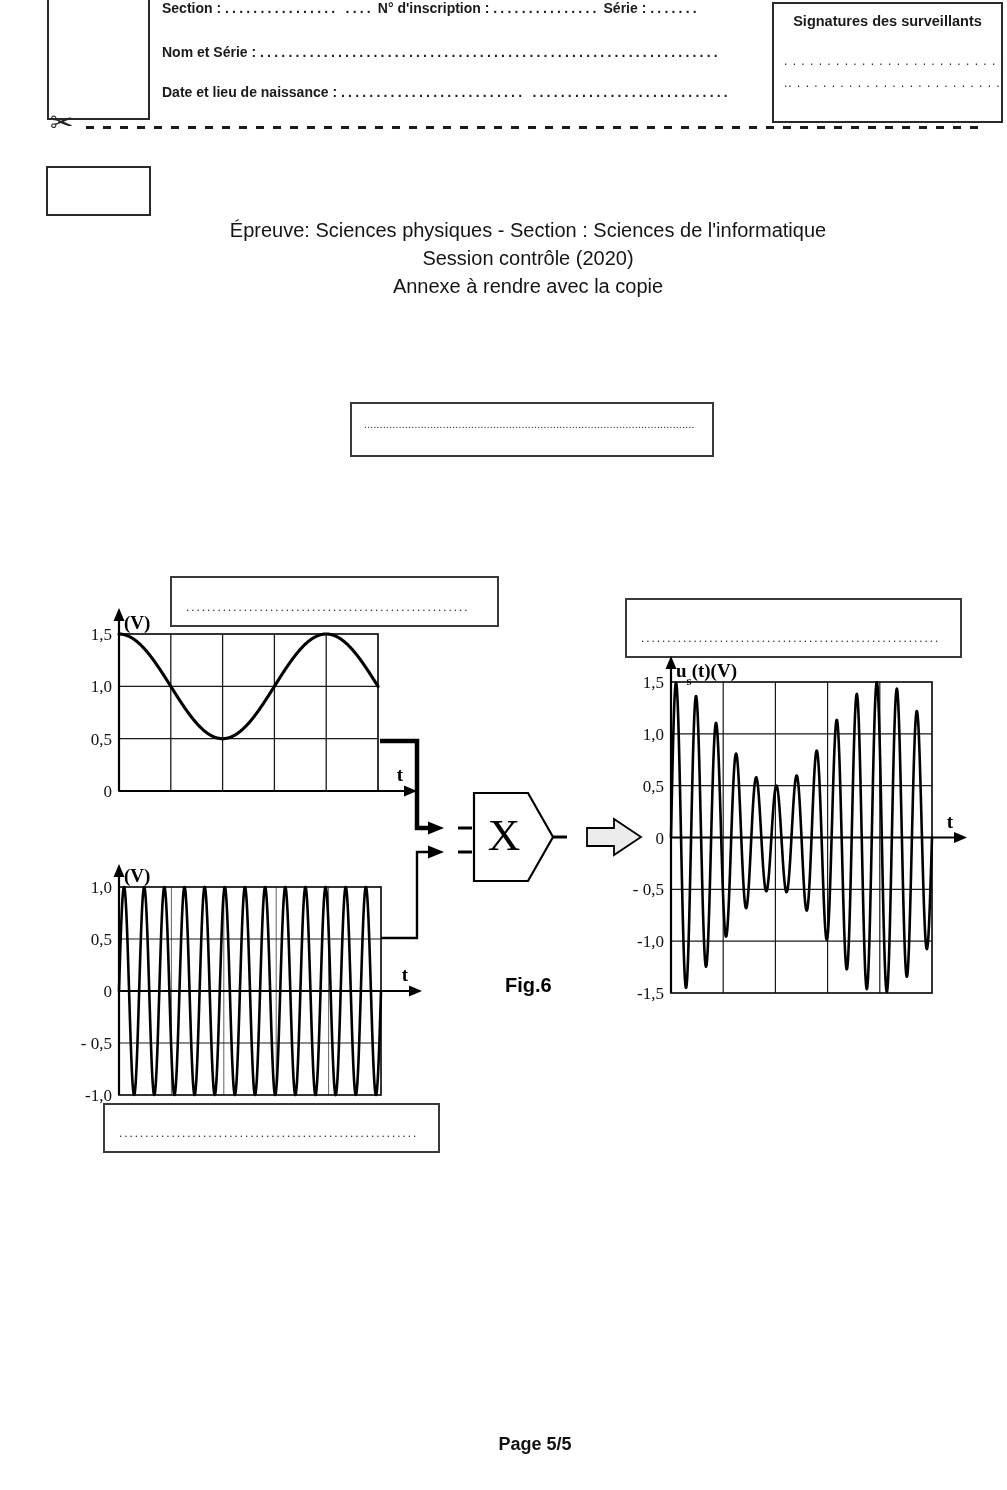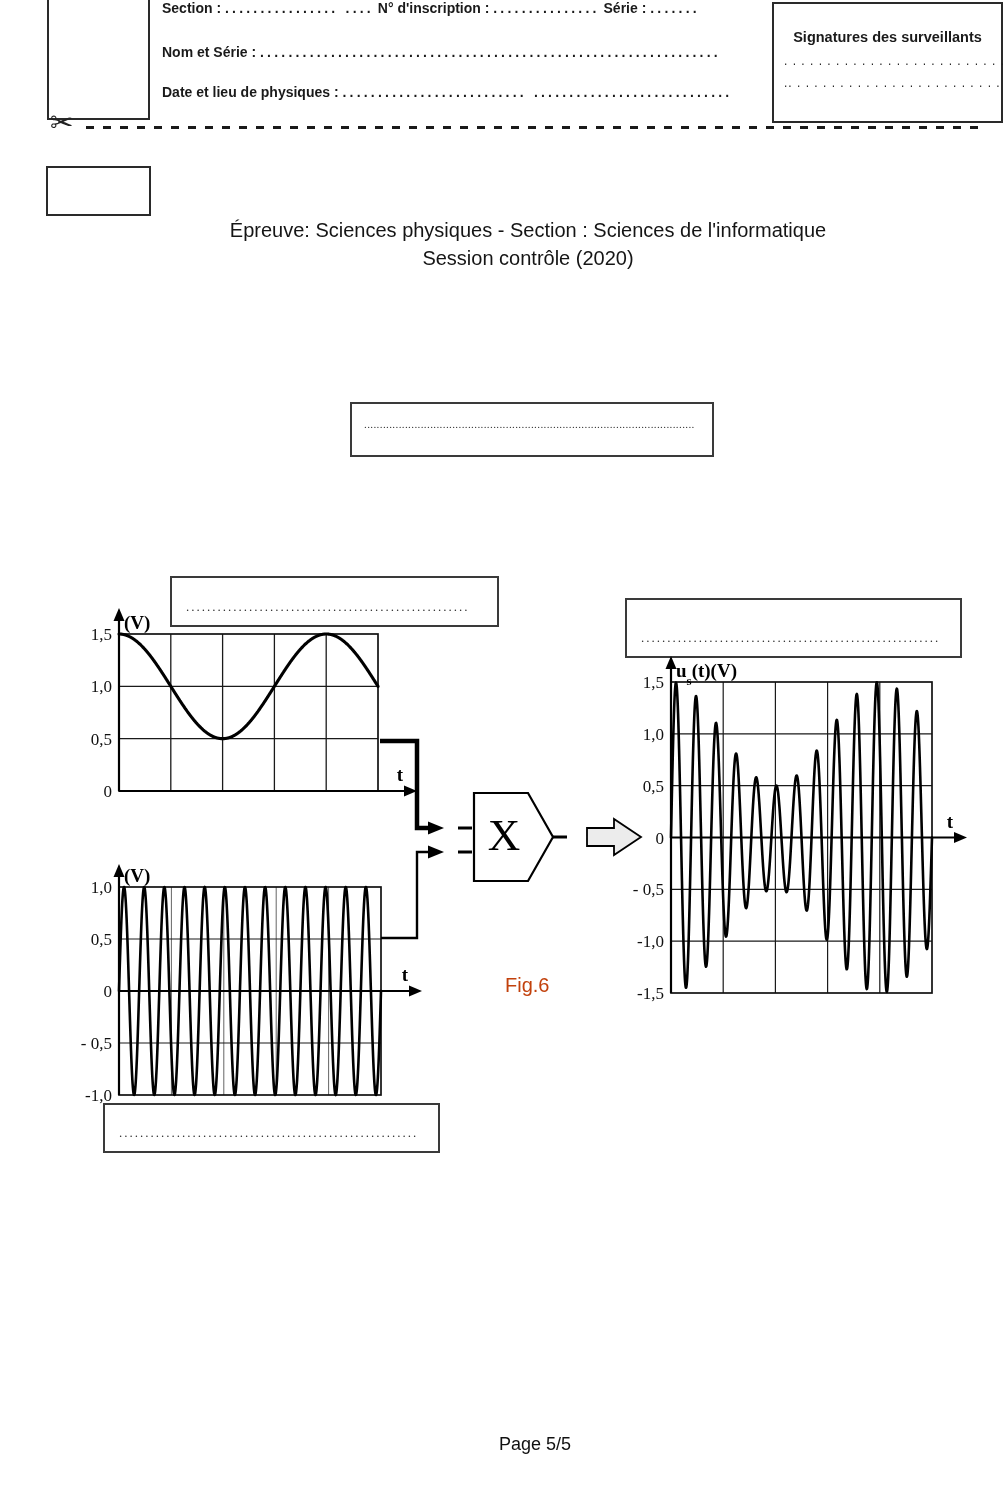--- a/index.html
+++ b/index.html
@@ -7,21 +7,21 @@
         font-family:"Liberation Sans",sans-serif;color:#111;overflow:hidden}
   .box{position:absolute;border:2px solid #2a2a2a;background:#fff}
   .cand{left:47px;top:-2px;width:99px;height:118px}
   .annex{left:46px;top:166px;width:101px;height:46px}
 
   .hrow{position:absolute;left:162px;font-size:14px;font-weight:bold;white-space:nowrap;color:#1a1a1a}
   .r1{top:0}.r2{top:44px}.r3{top:84px}
   .dts{letter-spacing:3.2px;font-weight:bold}
 
   .sigbox{position:absolute;left:772px;top:2px;width:227px;height:117px;border:2px solid #2a2a2a;background:#fff}
-  .sigtitle{font-weight:bold;font-size:14.5px;text-align:center;margin-top:25px;color:#1a1a1a}
+  .sigtitle{font-weight:bold;font-size:14.5px;text-align:center;margin-top:9px;color:#1a1a1a}
   .sigline{position:absolute;left:10px;font-size:12px;letter-spacing:1px;white-space:nowrap;color:#222}
   .sl1{top:50px}.sl2{top:72px}
 
   .scissors{position:absolute;left:50px;top:106px;font-size:28px;color:#222}
   .cutline{position:absolute;left:86px;top:126px;width:899px;height:3px;
            background:repeating-linear-gradient(90deg,#1a1a1a 0 8px,transparent 8px 17px)}
 
   .titleblock{position:absolute;left:128px;top:216px;width:800px;text-align:center;
               font-weight:normal;font-size:20px;line-height:28px;color:#151515}
 
@@ -40,23 +40,23 @@
   .axlab{font-family:"Liberation Serif",serif;font-size:19px;font-weight:bold;fill:#000}
 
   .thick{fill:none;stroke:#000;stroke-width:4.5}
   .thin{fill:none;stroke:#000;stroke-width:2.4}
   .stub{stroke:#000;stroke-width:3}
   .pent{fill:#fff;stroke:#000;stroke-width:2.2}
   .blockarrow{fill:#ececec;stroke:#000;stroke-width:1.8}
 
   .xsym{position:absolute;left:482px;top:810px;width:44px;text-align:center;
         font-family:"Liberation Serif",serif;font-size:45px;line-height:50px;color:#000}
-  .figlabel{position:absolute;left:505px;top:974px;width:90px;font-weight:normal;font-size:20px;color:#c2410c}
+  .figlabel{position:absolute;left:505px;top:974px;width:90px;font-weight:bold;font-size:20px;color:#000000}
   .pagenum{position:absolute;left:100px;top:1434px;width:870px;text-align:center;
-           font-weight:normal;font-size:18px;color:#111}
+           font-weight:bold;font-size:18px;color:#111}
 </style>
 </head>
 <body>
 
 <div class="page">
 
   <div class="box cand"></div>
 
   <div class="hrow r1">
     <span>Section :</span>
@@ -64,38 +64,39 @@
     <span>N° d'inscription :</span>
     <span class="dts">...............</span>
     <span>Série :</span>
     <span class="dts">.......</span>
   </div>
   <div class="hrow r2">
     <span>Nom et Série :</span>
     <span class="dts">.................................................................</span>
   </div>
   <div class="hrow r3">
-    <span>Date et lieu de physiques :</span>
+    <span>Date et lieu de naissance :</span>
     <span class="dts">.......................... ............................</span>
   </div>
 
   <div class="sigbox">
     <div class="sigtitle">Signatures des surveillants</div>
     <div class="sigline sl1">. . . . . . . . . . . . . . . . . . . . . . . . . .</div>
     <div class="sigline sl2">.. . . . . . . . . . . . . . . . . . . . . . . . .</div>
   </div>
 
   <div class="scissors">✂</div>
   <div class="cutline"></div>
 
   <div class="box annex"></div>
 
   <div class="titleblock">
     <div>Épreuve: Sciences physiques - Section : Sciences  de l'informatique</div>
     <div>Session contrôle  (2020)</div>
+    <div>Annexe  à rendre avec la copie</div>
   </div>
 
   <div class="abox middle">
     <span class="dotdense">.........................................................................................................</span>
   </div>
   <div class="abox b1">
     <span class="dotfill">......................................................</span>
   </div>
   <div class="abox b3">
     <span class="dotfill">.........................................................</span>

